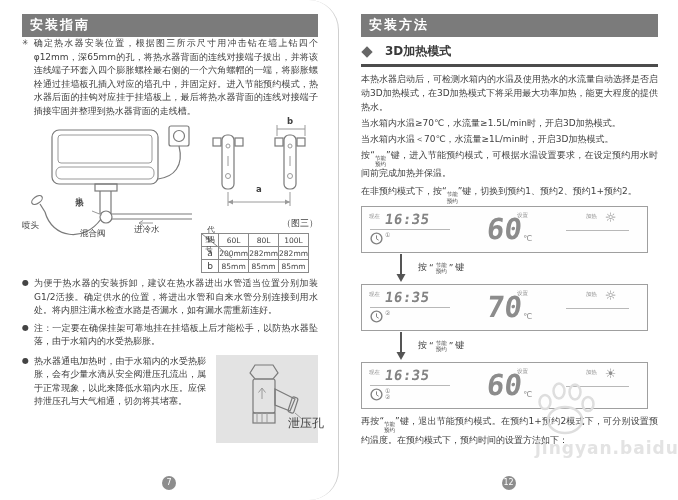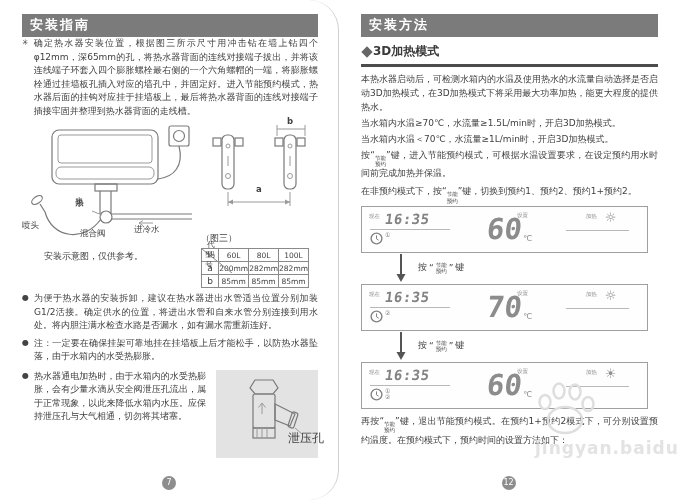--- a/index.html
+++ b/index.html
@@ -4,35 +4,35 @@
 <style>
   * { margin:0; padding:0; box-sizing:border-box; }
   body { width:678px; height:500px; background:#fff; font-family:"DejaVu Sans","Liberation Sans",sans-serif; color:#3f3f3f; }
   .sheet { position:relative; width:678px; height:500px; display:flex; overflow:hidden; background:#fff; }
   .page { width:339px; height:500px; position:relative; padding:14px 20px 0 22px;border-radius:30px; }
   .page.left { border-right:1px solid #cfcfcf; }
 
   .header-bar { background:#7b7b7b; color:#fff; font-size:13px; font-weight:bold; letter-spacing:2px; padding:2px 8px 3px; }
   .section-h { display:flex; align-items:center; gap:6px; font-size:12px; font-weight:bold; color:#3a3a3a; margin:9px 0 5px; }
   .sq { width:9px; height:9px; background:#5a5a5a; flex:0 0 auto; }
-  .sub-h { display:flex; align-items:center; gap:0; font-size:12px; font-weight:bold; color:#3a3a3a; border-bottom:3px solid #4c4c4c; padding-bottom:4px; margin:6px 0 6px; }
+  .sub-h { display:flex; align-items:center; gap:12px; font-size:12px; font-weight:bold; color:#3a3a3a; border-bottom:3px solid #4c4c4c; padding-bottom:4px; margin:6px 0 6px; }
   .diamond { width:8px; height:8px; background:#666; transform:rotate(45deg); flex:0 0 auto; margin:0 2px; }
 
   .para { display:flex; gap:5px; font-size:9px; line-height:1.5; text-align:justify; margin-bottom:4px; }
   .para .bullet { flex:0 0 auto; font-size:8px; line-height:1.6; color:#444; }
   .plain { font-size:9px; line-height:1.55; margin-bottom:2px; text-align:justify; }
 
   
   .figs { display:flex; margin:4px 0 4px; }
   .fig-col1 { width:180px; position:relative; }
   .fig-col2 { width:117px; position:relative; }
   .fig-label { position:absolute; font-size:8.5px; color:#3f3f3f; white-space:nowrap; }
   .vert { writing-mode:vertical-rl; letter-spacing:1px; }
   .fig-cap { font-size:9px; margin:4px 0 0 22px; }
-  .fig-cap2 { font-size:9px; text-align:left; margin:16px 0 3px; }
+  .fig-cap2 { font-size:9px; text-align:right; margin:1px 0 3px; }
 
   table.spec { border-collapse:collapse; font-size:7.5px; color:#3f3f3f; width:108px; }
   table.spec td { border:1px solid #8a8a8a; text-align:center; padding:1px 0; height:13px; }
   td.diag { position:relative; width:30px; height:24px; padding:0; }
   td.diag svg { position:absolute; inset:0; }
   .diag-top { position:absolute; top:1px; right:2px; font-size:7.5px; }
   .diag-bot { position:absolute; bottom:1px; left:2px; font-size:7.5px; }
   .rowlab { font-size:9px; }
 
   .bottom-row { display:flex; gap:10px; margin-top:6px; }
@@ -108,21 +108,20 @@
           <ellipse cx="15" cy="78" rx="6" ry="3.4" transform="rotate(-35 15 78)" class="sk"></ellipse>
           <path d="M70 89 l10 4" class="skt"></path>
           <rect x="147" y="4" width="20" height="20" rx="2" class="sk"></rect>
           <circle cx="157" cy="14" r="5.5" class="sk"></circle>
           <path d="M157 24 C 162 44, 152 55, 136 57" class="sk"></path>
         </svg>
         <span class="fig-label" style="left:0px; top:98px;">喷头</span>
         <span class="fig-label vert" style="left:52px; top:68px;">出热水</span>
         <span class="fig-label" style="left:58px; top:106px;">混合阀</span>
         <span class="fig-label" style="left:112px; top:102px;">进冷水</span>
-        <div class="fig-cap">安装示意图，仅供参考。</div>
       </div>
 
       <div class="fig-col2">
         <svg width="117" height="90" viewBox="0 0 117 90">
 
           <rect x="12" y="16" width="8" height="8" class="sk"></rect>
           <rect x="34" y="16" width="8" height="8" class="sk"></rect>
           <rect x="21" y="13" width="12" height="54" rx="5" class="sk"></rect>
           <circle cx="27" cy="24" r="2" class="skt"></circle>
           <line x1="27" y1="34" x2="27" y2="44" class="skt"></line>

